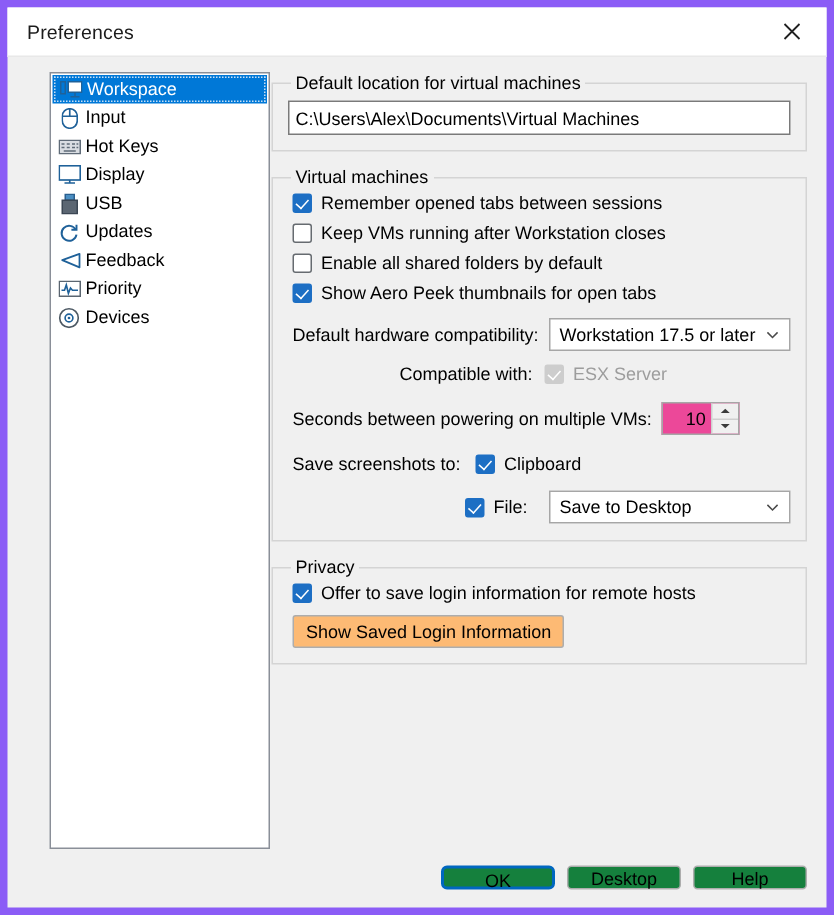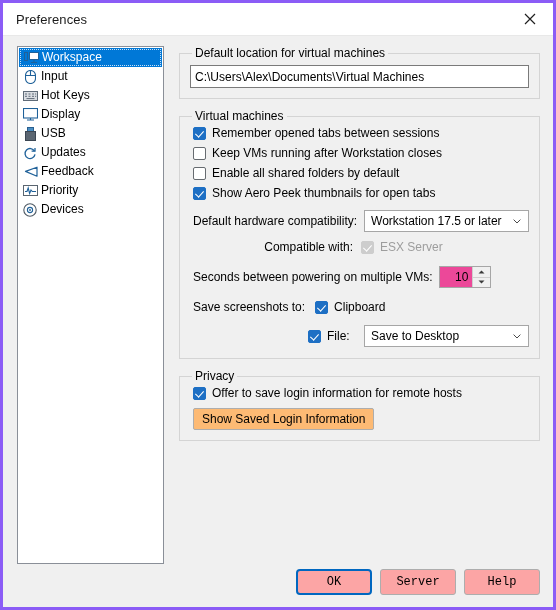--- a/index.html
+++ b/index.html
@@ -15,21 +15,21 @@
     color: #000000;
     overflow: hidden;
   }
 
   .dialog {
     position: absolute;
     left: 0; top: 0;
     width: 556px;
     height: 610px;
     background: #f0f0f0;
-    border: 3px solid #8b5cf6;
+    border: 5px solid #8b5cf6;
     box-sizing: border-box;
     display: flex;
     flex-direction: column;
   }
 
   
   .titlebar {
     height: 32px;
     min-height: 32px;
     background: #ffffff;
@@ -57,21 +57,21 @@
 
   
   .content {
     position: relative;
     flex: 1;
   }
 
   
   .sidebar {
     position: absolute;
-    left: 14px;
+    left: 28px;
     top: 10px;
     width: 147px;
     height: 518px;
     background: #ffffff;
     border: 1px solid #8a8f98;
     box-sizing: border-box;
     overflow: hidden;
     padding-top: 1px;
   }
   .side-item {
@@ -274,24 +274,24 @@
   
   .footer {
     position: absolute;
     right: 13px;
     bottom: 12px;
     display: flex;
     gap: 8px;
   }
   .fbtn {
     width: 76px;
-    height: 26px;
-    font-family: Liberation Mono, monospace;
-    font-size: 12px;
-    background: #fca5a5;
+    height: 16px;
+    font-family: Liberation Sans, sans-serif;
+    font-size: 12px;
+    background: #15803d;
     border: 1px solid #adadad;
     border-radius: 3px;
     color: #000;
     cursor: default;
   }
   .fbtn.default {
     border: 2px solid #0067c0;
     border-radius: 4px;
   }
   .btn-saved {
@@ -516,18 +516,18 @@
           <span class="cb checked"></span>
           <span class="cblabel">Offer to save login information for remote hosts</span>
         </div>
         <button class="btn-saved">Show Saved Login Information</button>
       </fieldset>
 
     </div>
 
     <div class="footer">
       <button class="fbtn default">OK</button>
-      <button class="fbtn">Server</button>
+      <button class="fbtn">Desktop</button>
       <button class="fbtn">Help</button>
     </div>
 
   </div>
 </div>
 
 </body></html>

